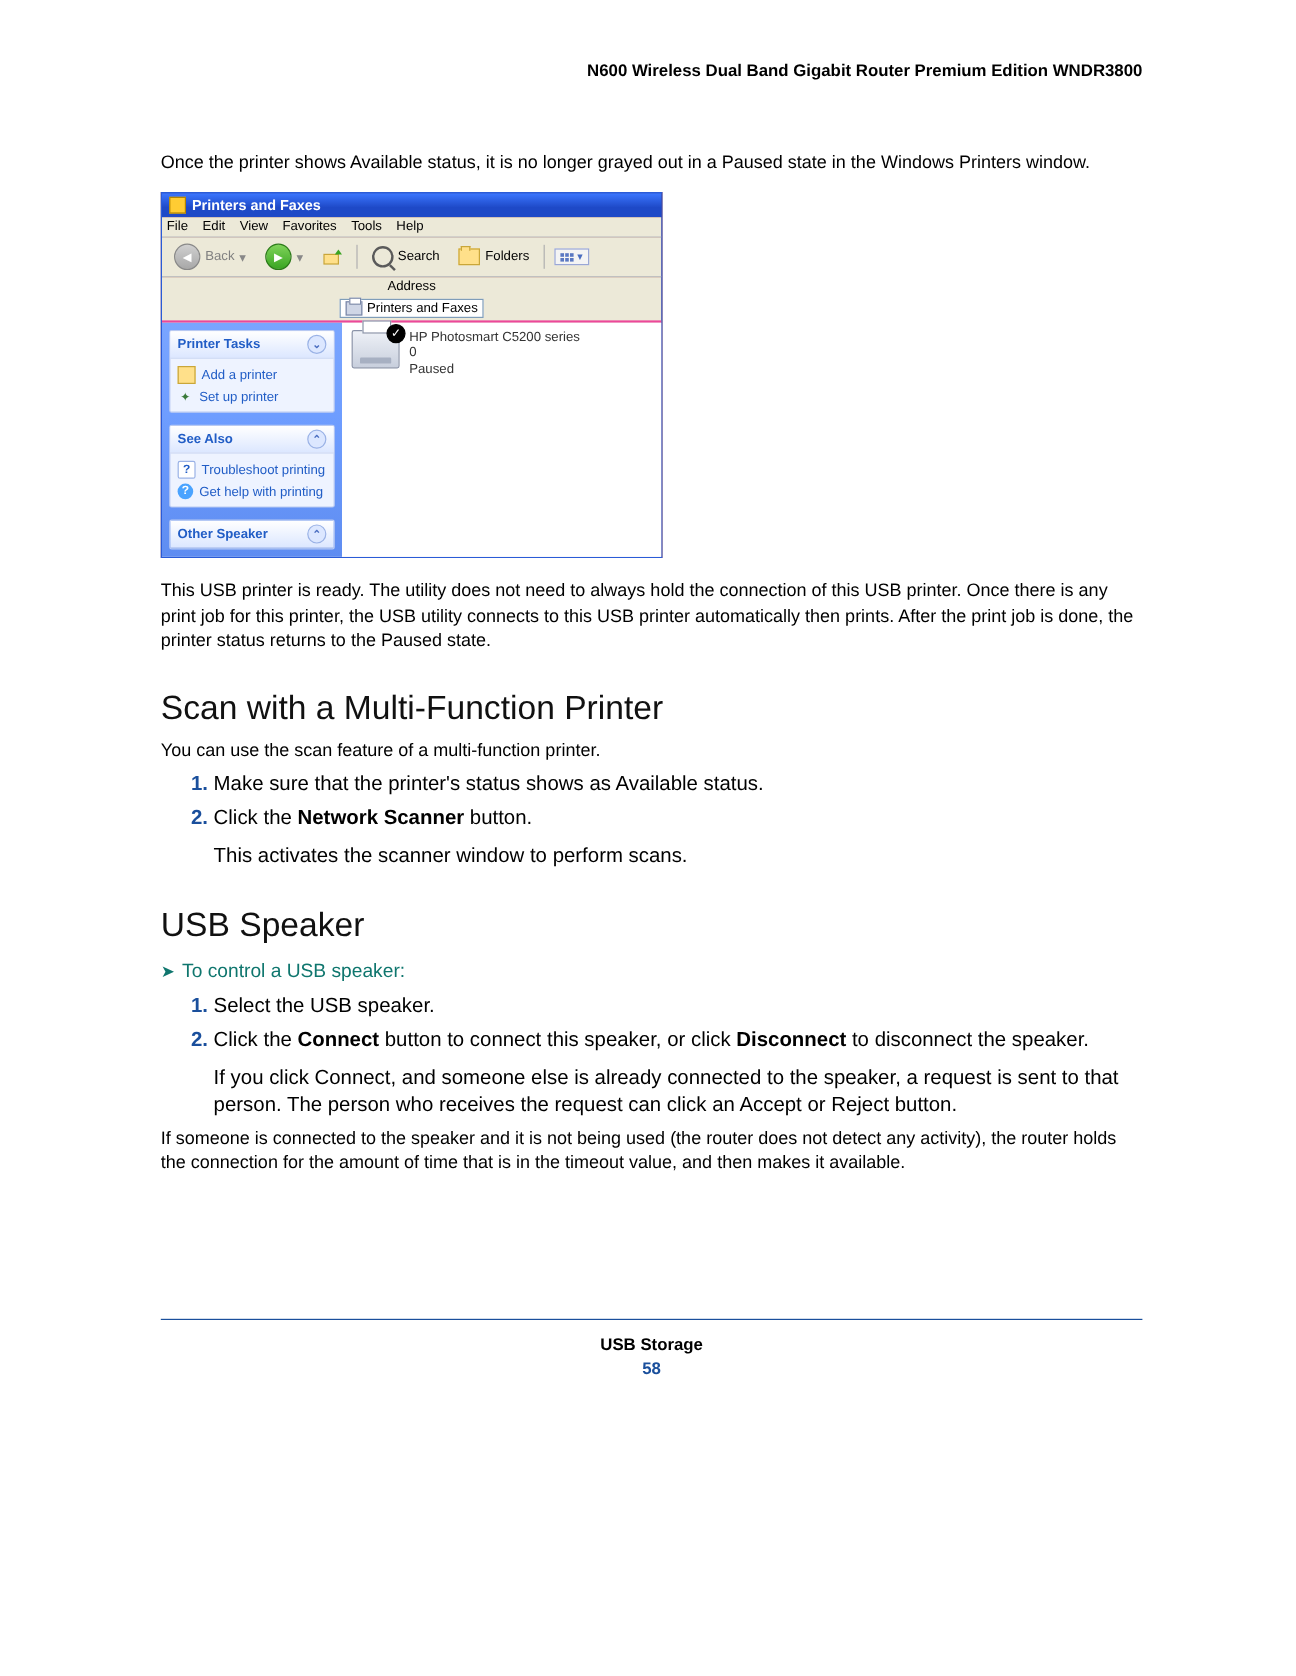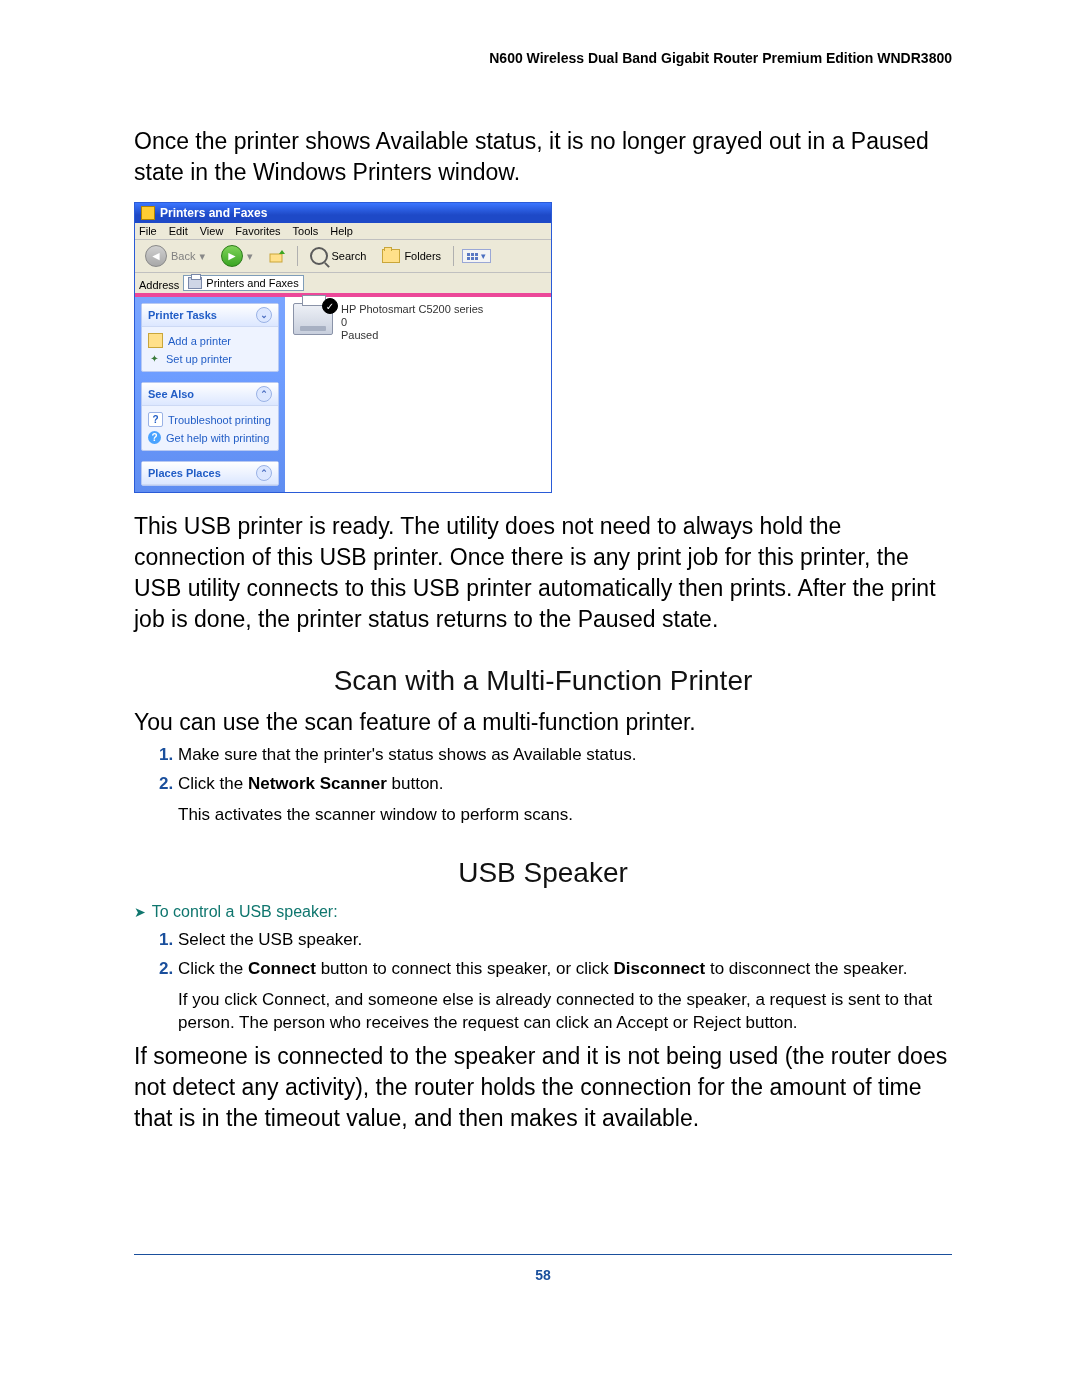--- a/index.html
+++ b/index.html
@@ -14,31 +14,30 @@
   .page {
     padding: 50px 128px 40px 134px;
   }
   .doc-header {
     text-align: right;
     font-weight: bold;
     font-size: 14px;
     margin-bottom: 60px;
   }
   .body-text {
-    font-size: 23px;
+    font-size: 15px;
     line-height: 1.35;
     margin: 0 0;
   }
   h2.section {
     font-family: "Trebuchet MS", "Lucida Grande", sans-serif;
     font-weight: normal;
     font-size: 28px;
     margin: 30px 0 10px 0;
     color: #111;
-    text-align: center;
   }
   ol.steps {
     margin: 6px 0 6px 0;
     padding-left: 44px;
   }
   ol.steps > li {
     margin: 6px 0;
     font-size: 17px;
     line-height: 1.35;
   }
@@ -166,22 +165,22 @@
     content:"";position:absolute;width:6px;height:2px;background:#5a5a5a;
     bottom:-3px;right:-4px;transform:rotate(45deg);
   }
   .xp-views {
     border:1px solid #9aa7d6; padding:1px 4px; display:inline-flex; align-items:center; gap:3px;
     background:#f4f4f4;
   }
   .xp-views .sq{width:3px;height:3px;background:#5a78c2;}
   .xp-views .grid{display:grid;grid-template-columns:repeat(3,3px);gap:1px;}
   .xp-addrbar{
-    background:#ece9d8;border-bottom:4px solid #ec4899;
-    padding:2px 4px;display:flex;align-items:flex-end;gap:4px;
+    background:#ece9d8;border-bottom:2px solid #ec4899;
+    padding:2px 4px;display:flex;align-items:center;gap:4px;flex-direction:column;
   }
   .xp-addrbar .field{
     background:#fff;border:1px solid #7f9db9;padding:1px 4px;
     display:flex;align-items:center;gap:4px;flex:0 0 auto;
   }
   .tiny-printer{
     width:12px;height:10px;background:#cfd6e6;border:1px solid #7a88a8;
     position:relative;
   }
   .tiny-printer::before{content:"";position:absolute;top:-4px;left:2px;width:8px;height:4px;background:#fff;border:1px solid #7a88a8;}
@@ -344,21 +343,21 @@
               <span>Troubleshoot printing</span>
             </li>
             <li>
               <span class="ic ic-q2">?</span>
               <span>Get help with printing</span>
             </li>
           </ul>
         </div>
         <div class="xp-panel">
           <div class="ph">
-            <span>Places Places</span>
+            <span>Other Speaker</span>
             <span class="coll">⌃</span>
           </div>
         </div>
       </div>
       <div class="xp-content">
         <div class="printer-item">
           <div class="printer-icon">
             <span class="printer-badge">✓</span>
           </div>
           <div class="printer-meta">
@@ -390,14 +389,15 @@
   <ol class="steps">
     <li>Select the USB speaker.</li>
     <li>
       <span>Click the </span><span class="bold">Connect</span><span> button to connect this speaker, or click </span><span class="bold">Disconnect</span><span> to disconnect the speaker.</span>
       <div class="sub">If you click Connect, and someone else is already connected to the speaker, a request is sent to that person. The person who receives the request can click an Accept or Reject button.</div>
     </li>
   </ol>
   <p class="body-text">If someone is connected to the speaker and it is not being used (the router does not detect any activity), the router holds the connection for the amount of time that is in the timeout value, and then makes it available.</p>
 
   <hr class="footer-rule">
+  <div class="footer-label">USB Storage</div>
   <div class="footer-page">58</div>
 </div>
 
 </body></html>

